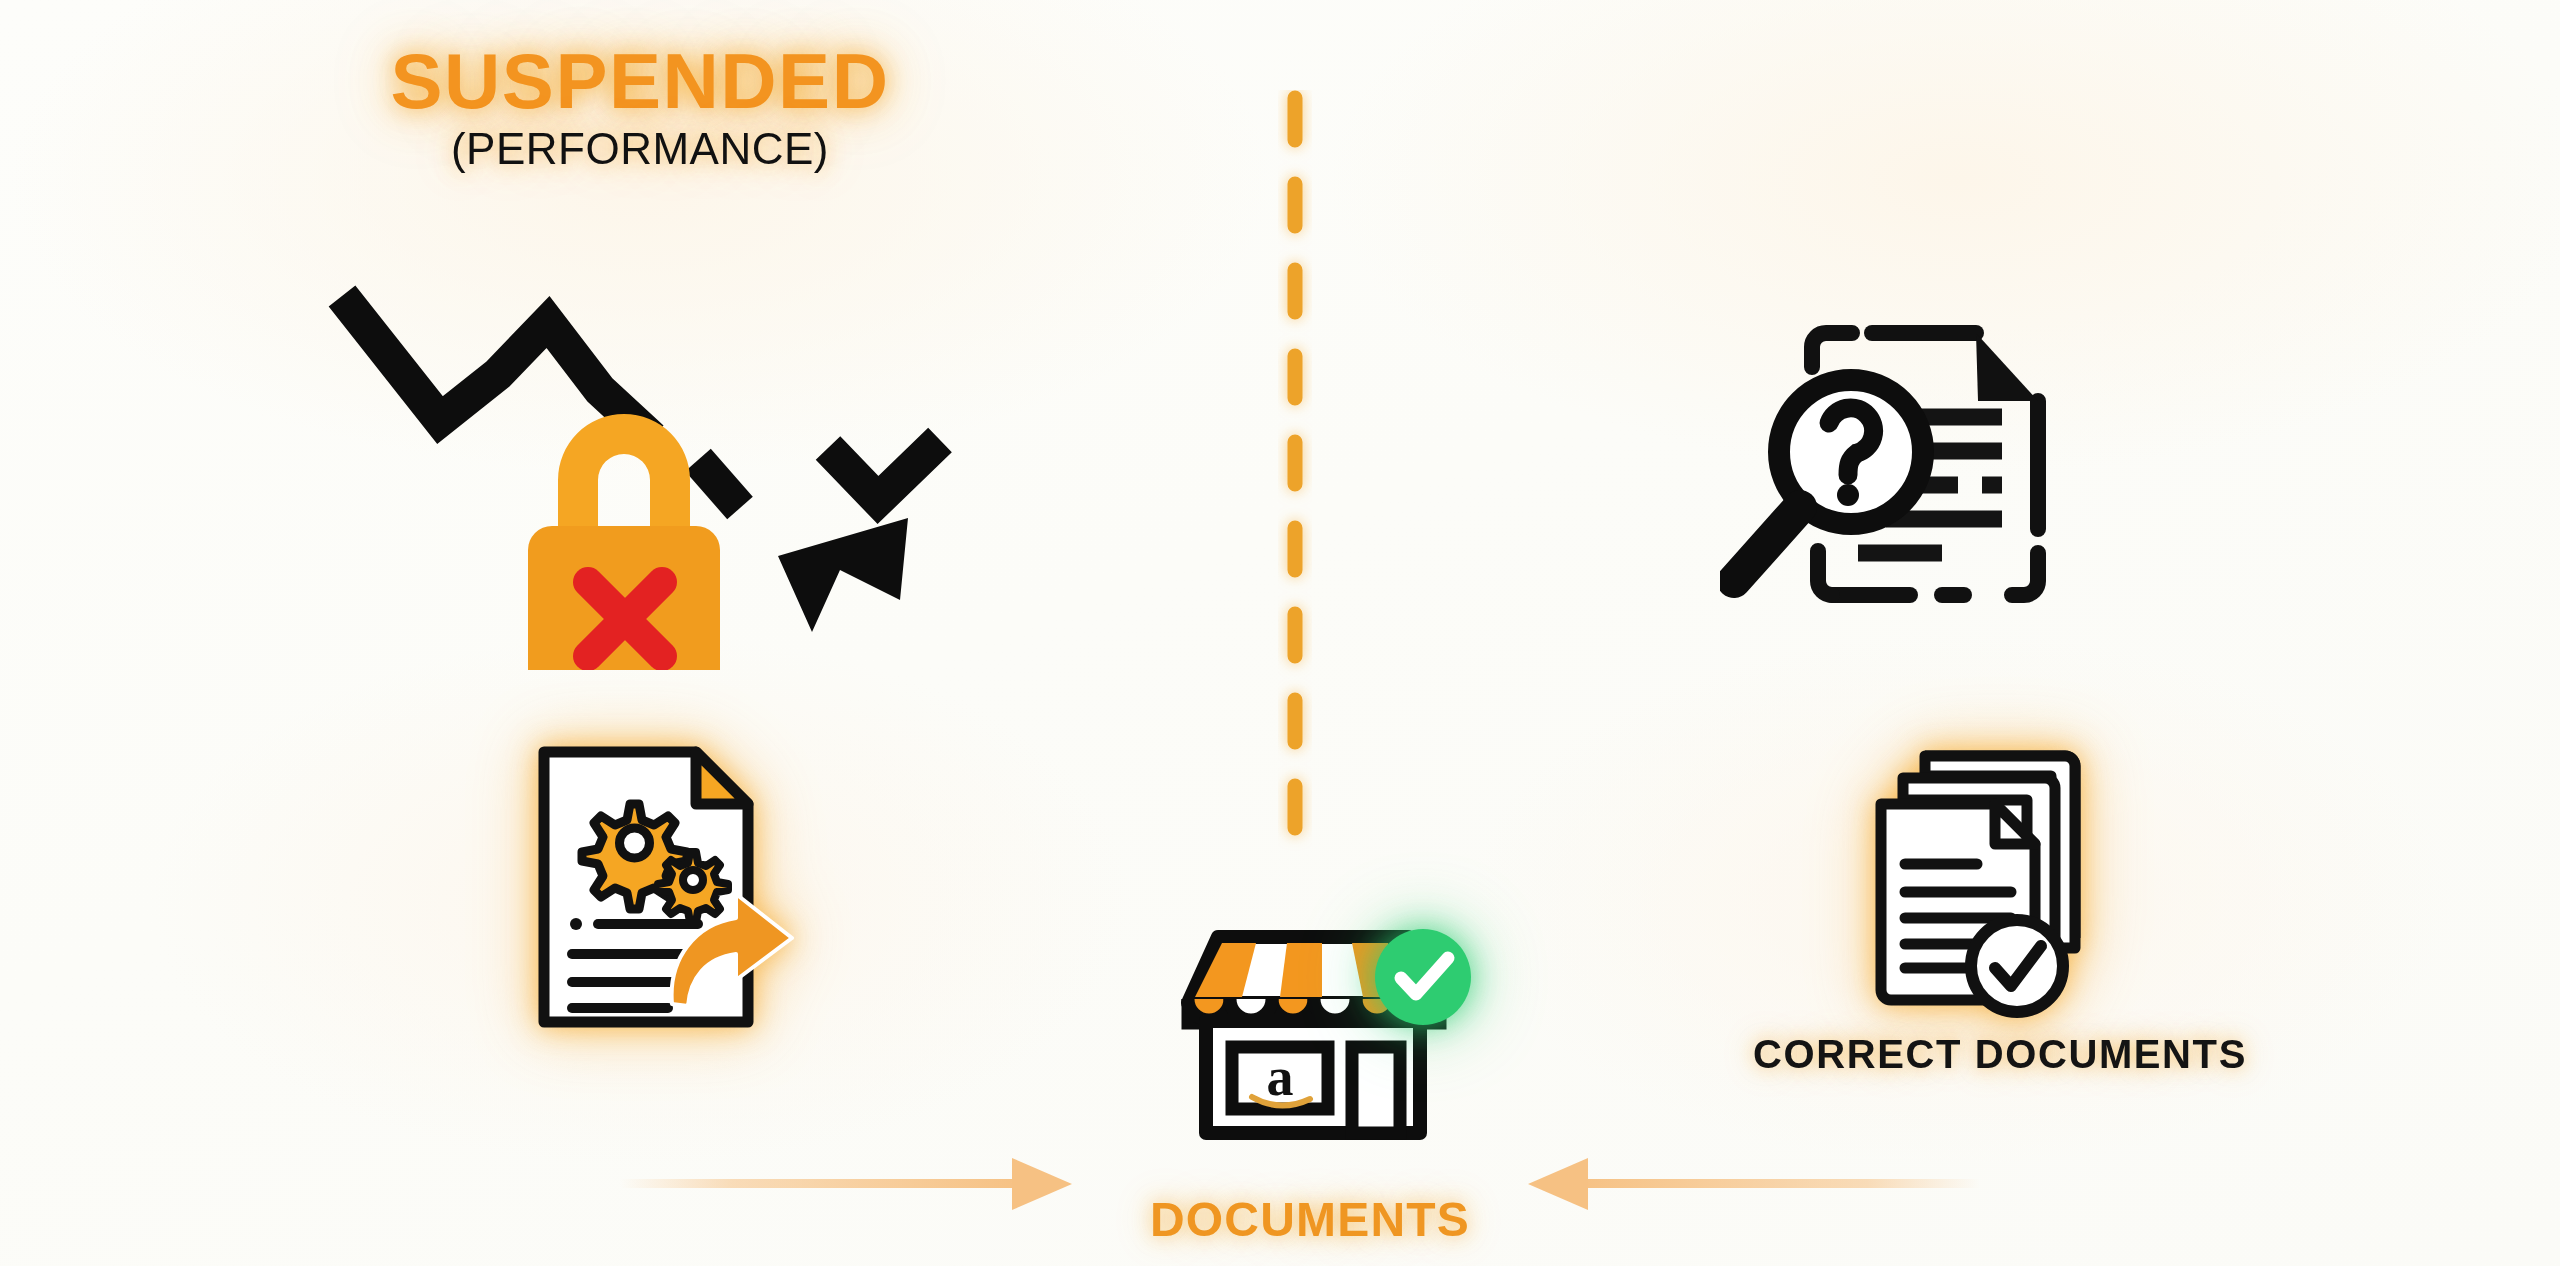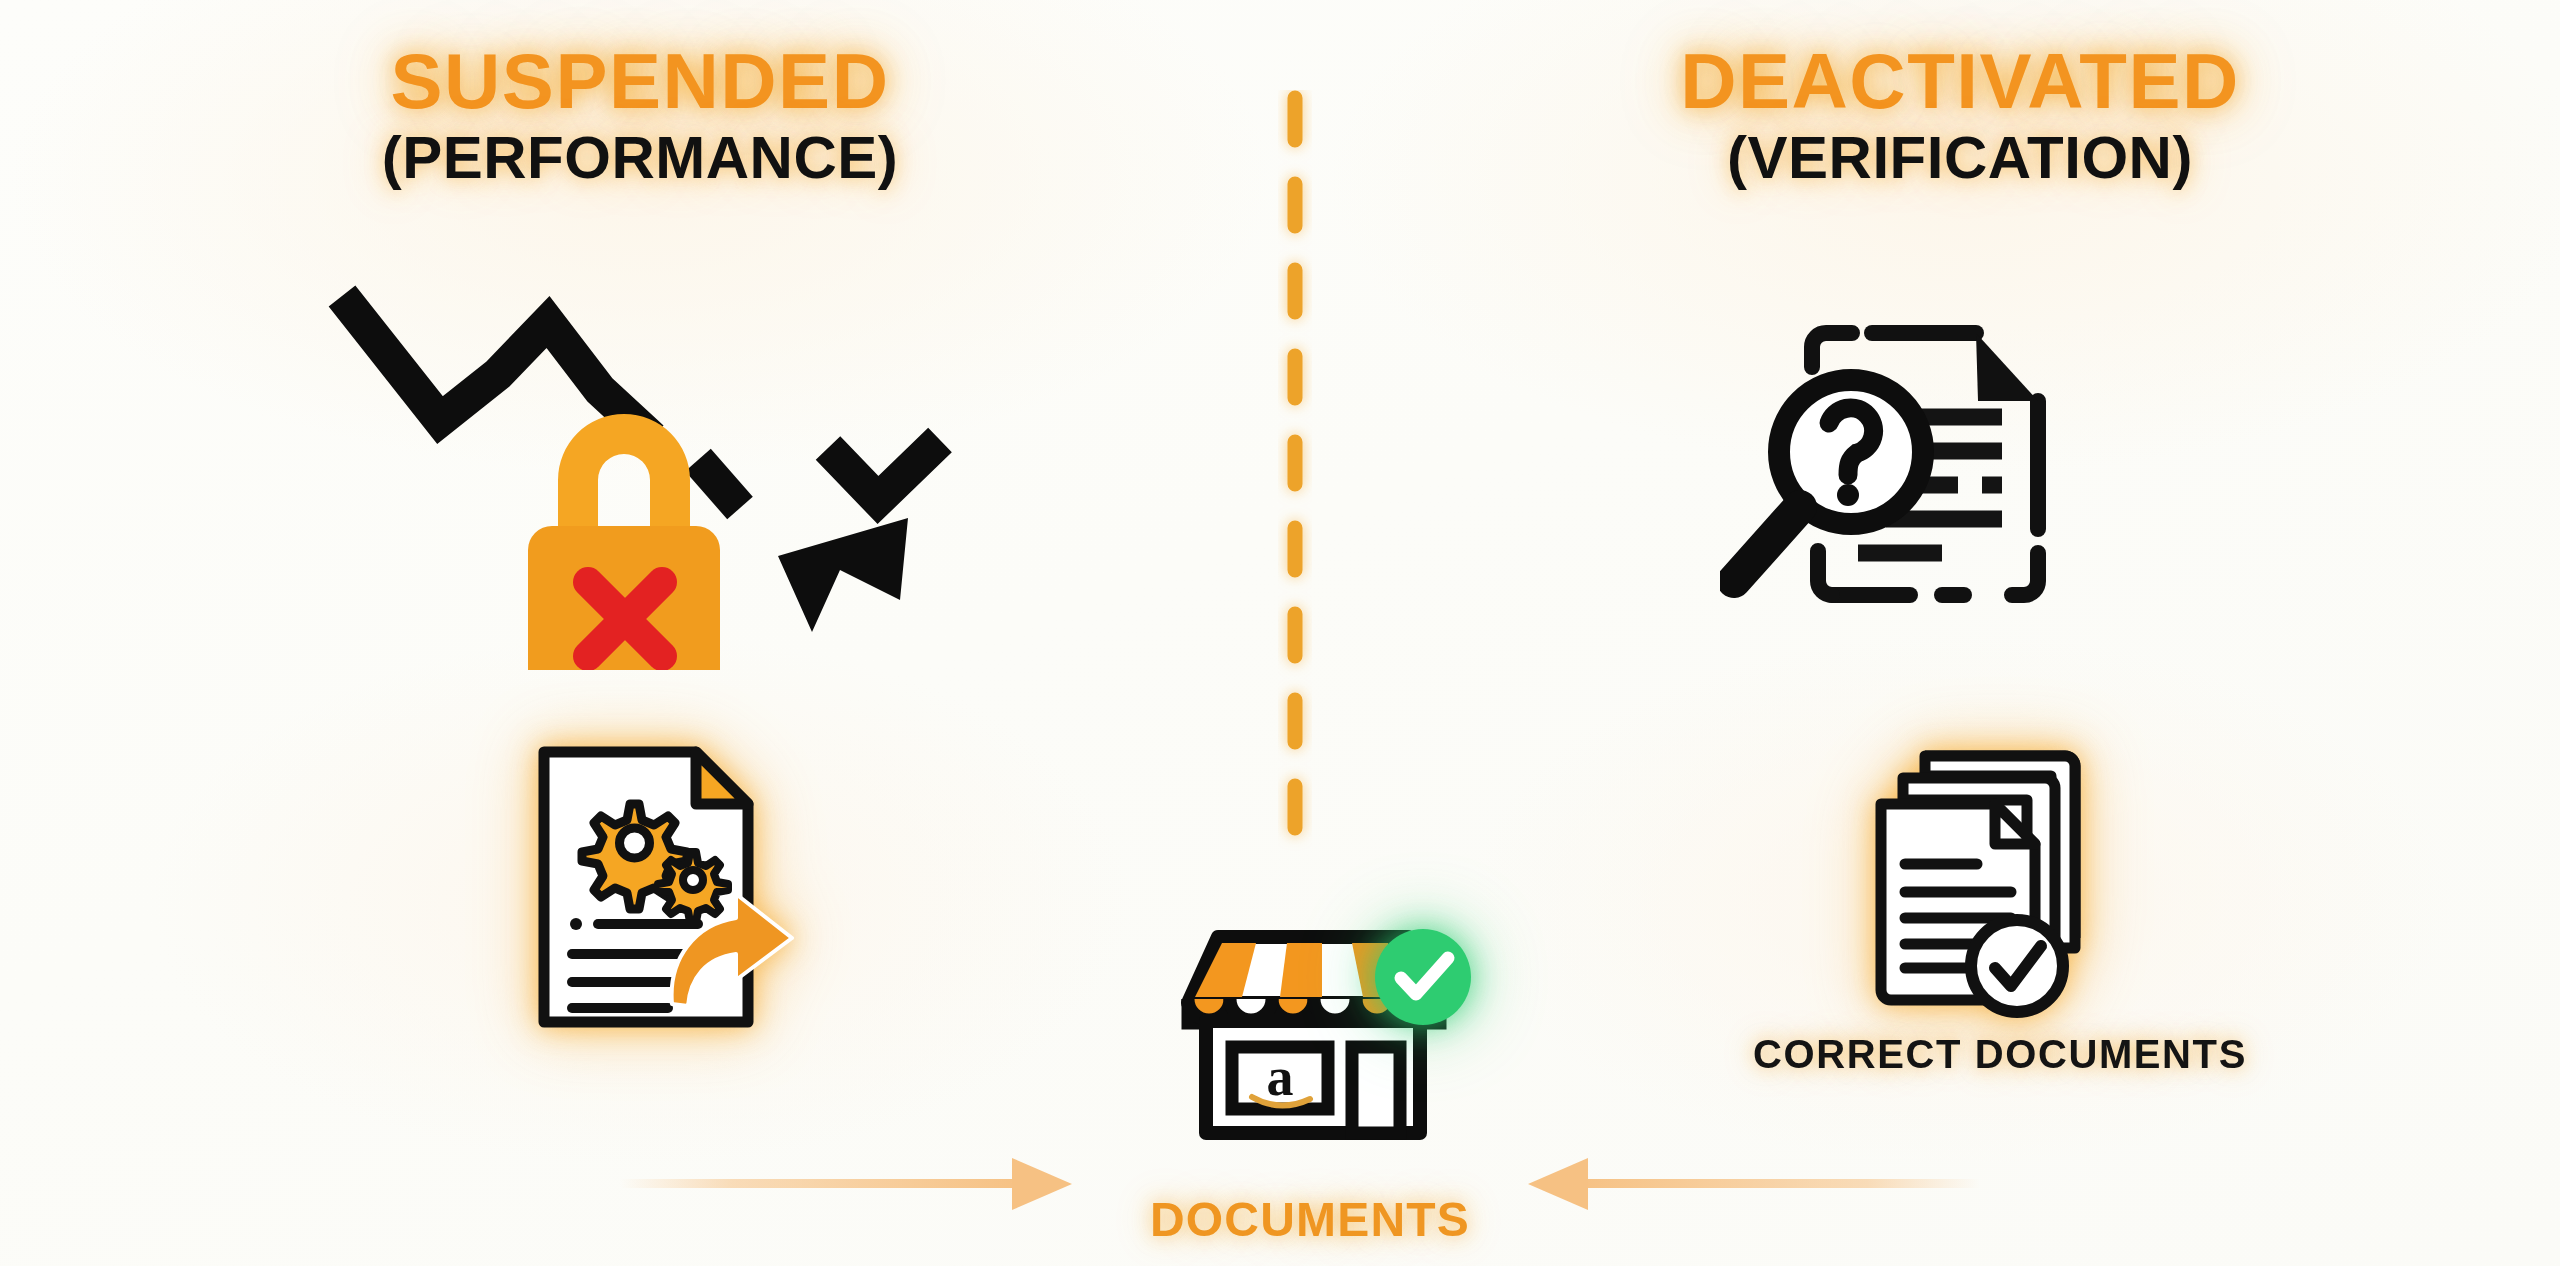--- a/index.html
+++ b/index.html
@@ -36,22 +36,22 @@
     letter-spacing: 1.5px;
     color: #f39420;
     line-height: 1.0;
     text-shadow:
       0 0 22px rgba(245,166,35,0.75),
       0 0 46px rgba(245,166,35,0.45),
       0 0 70px rgba(245,166,35,0.25);
     white-space: nowrap;
   }
   .title-sub {
-    font-size: 60px;
-    font-weight: 700;
+    font-size: 44px;
+    font-weight: 400;
     letter-spacing: 0.5px;
     color: #111111;
     line-height: 1.05;
     margin-top: 6px;
     text-shadow:
       0 0 18px rgba(245,166,35,0.55),
       0 0 40px rgba(245,166,35,0.35);
     white-space: nowrap;
   }
 
@@ -100,24 +100,20 @@
 </head>
 <body>
 
 <div id="canvas">
 
   <div class="heading-block" style="left:70px; top:42px; width:1140px;">
     <div class="title-main">SUSPENDED</div>
     <div class="title-sub">(PERFORMANCE)</div>
   </div>
 
-  <div class="heading-block" style="left:1390px; top:42px; width:1140px;">
-    <div class="title-main">DEACTIVATED</div>
-    <div class="title-sub">(VERIFICATION)</div>
-  </div>
 
   <svg class="divider" style="left:1278px; top:90px;" width="34" height="790" viewBox="0 0 34 790">
     <line x1="17" y1="8" x2="17" y2="782" stroke="#eda32a" stroke-width="15" stroke-linecap="round" stroke-dasharray="42 44" style="filter: drop-shadow(0 0 7px rgba(245,166,35,0.55));"></line>
   </svg>
 
   <div class="gfx" style="left:300px; top:270px; width:660px; height:400px;">
     <svg width="660" height="400" viewBox="0 0 660 400">
 
       <g fill="none" stroke="#0d0d0d" stroke-width="34" stroke-linejoin="miter" stroke-linecap="butt">
         <path d="M 42 26 L 140 150 L 198 104 L 248 52 L 300 120 L 352 168"></path>

